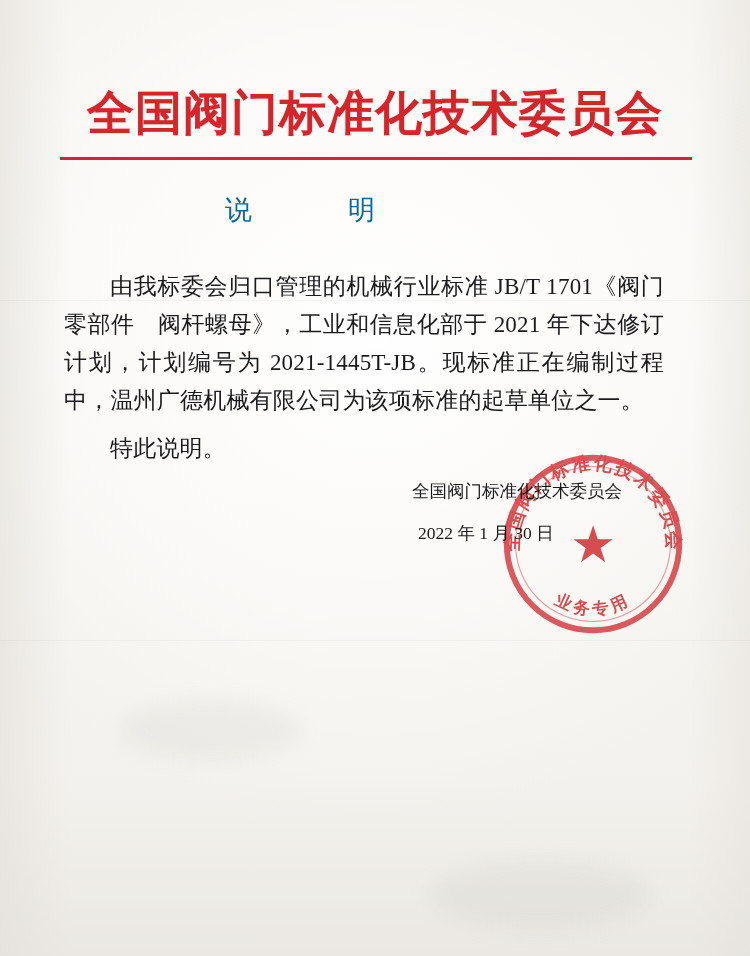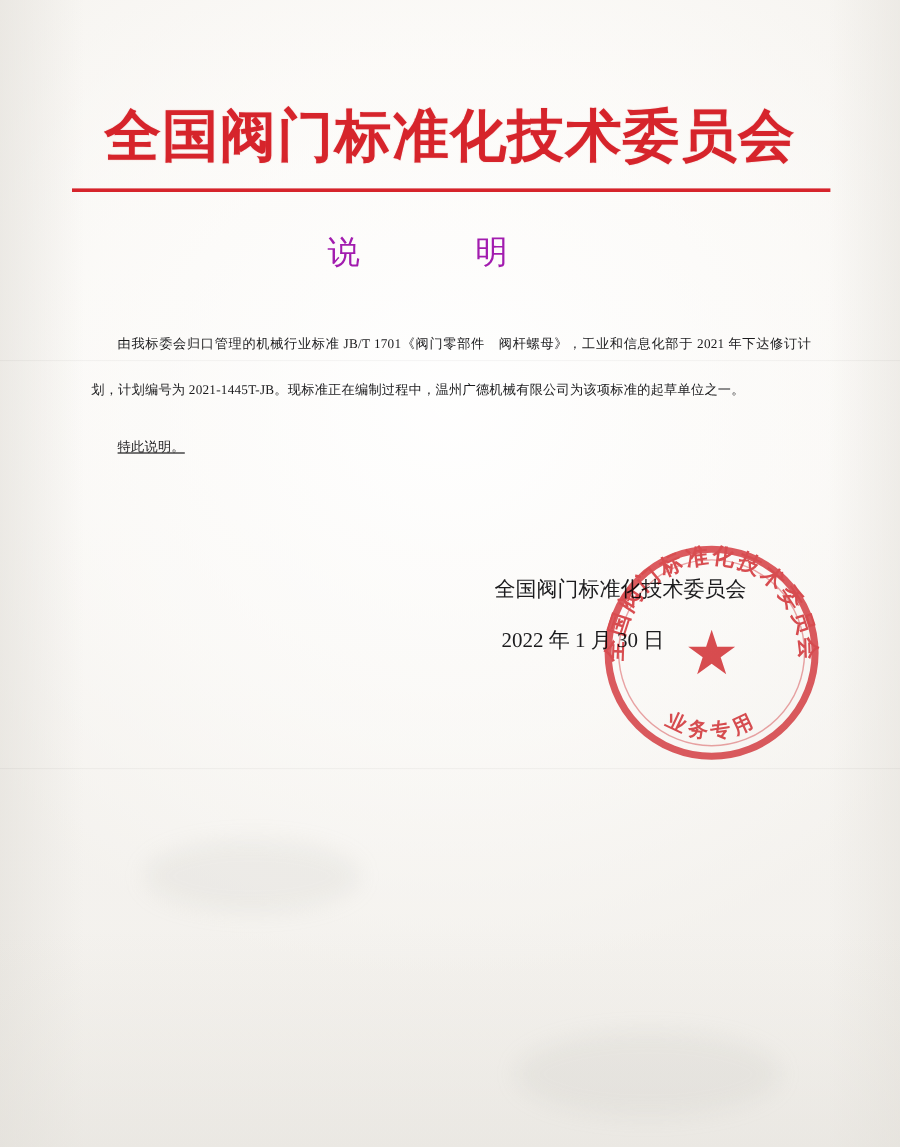--- a/index.html
+++ b/index.html
@@ -72,45 +72,43 @@
   }
 
   
   .doc-title {
     position: absolute;
     top: 192px;
     left: 0;
     width: 614px;
     text-align: center;
     font-size: 27px;
-    color: #a21caf;
+    color: #0369a1;
     letter-spacing: 14px;
     font-family: "DejaVu Serif", serif;
-    margin-left: 48px;
   }
 
   
   .body-block {
     position: absolute;
     top: 268px;
-    left: 76px;
+    left: 64px;
     width: 600px;
-    font-size: 11px;
+    font-size: 23px;
     line-height: 38px;
     color: #1b1b1d;
     text-align: justify;
     letter-spacing: 0.2px;
   }
   .body-block p {
     margin: 0 0 4px 0;
     text-indent: 2em;
   }
   .body-block p.closing {
     margin-top: 10px;
-    text-decoration: underline;
   }
 
   
   .sign-block {
     position: absolute;
     top: 470px;
     right: 78px;
     width: 260px;
     text-align: left;
     font-size: 17.5px;

